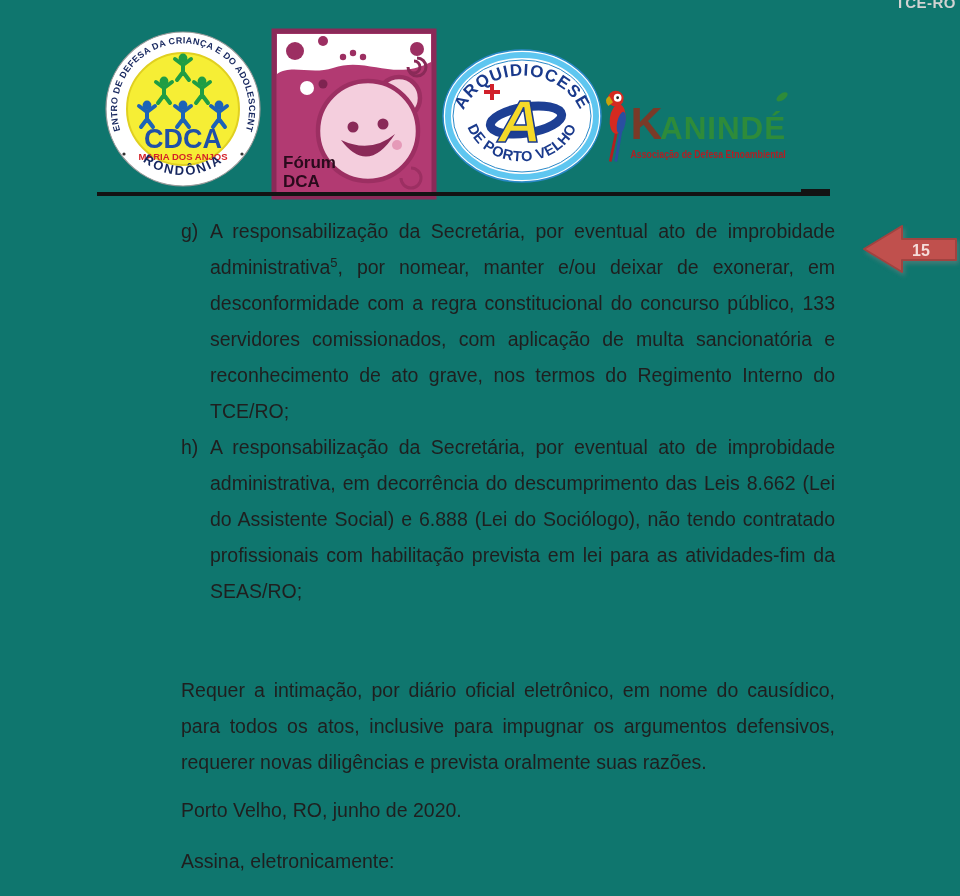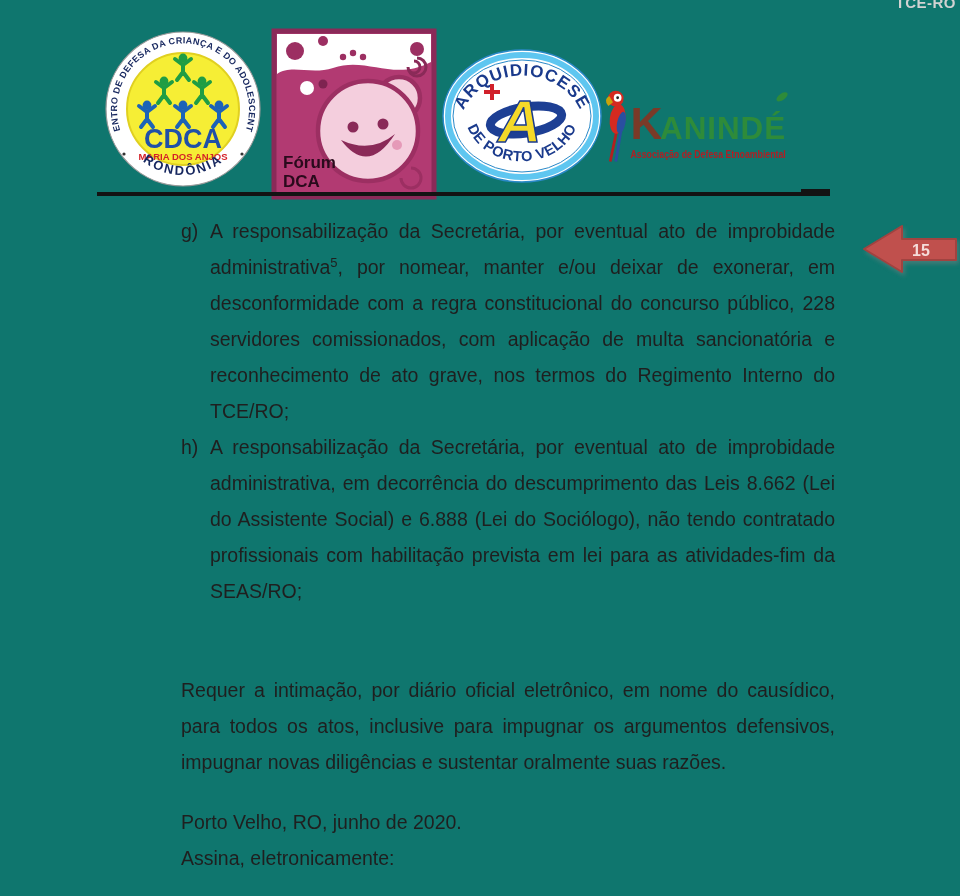--- a/index.html
+++ b/index.html
@@ -49,22 +49,22 @@
   }
   .list-item { display: flex; }
   .list-letter { width: 29px; flex: none; }
   .list-body { flex: 1; text-align: justify; }
   .list-body sup {
     font-size: 13px; line-height: 0;
     position: relative; top: -7px; vertical-align: baseline;
   }
   .para { text-align: justify; }
   .para-requer { margin-top: 63px; }
-  .para-date   { margin-top: 24px; text-align: left; }
-  .para-sign   { text-align: left; }
+  .para-date   { margin-top: 12px; text-align: left; }
+  .para-sign   { margin-top: 15px; text-align: left; }
 
   svg text { font-family: "Liberation Sans", sans-serif; }
 </style>
 </head>
 <body>
 
 <div class="page">
 
   <div class="watermark">TCE-RO</div>
 
@@ -172,27 +172,27 @@
   <svg class="page-marker" width="98" height="54" viewBox="0 0 98 54">
     <polygon points="3,27 41,4 41,17 95,17 95,38 41,38 41,50" fill="#c0504d" stroke="#a04340" stroke-width="2" stroke-linejoin="round"></polygon>
     <text x="60" y="34" text-anchor="middle" font-size="16" font-weight="bold" fill="#f5dcda">15</text>
   </svg>
 
   <div class="content">
 
     <div class="list-item">
       <span class="list-letter">g)</span>
       <div class="list-body">
-        <span>A responsabilização da Secretária, por eventual ato de improbidade administrativa</span><sup>5</sup><span>, por nomear, manter e/ou deixar de exonerar, em desconformidade com a regra constitucional do concurso público, 228 servidores comissionados, com aplicação de multa sancionatória e reconhecimento de ato grave, nos termos do Regimento Interno do TCE/RO;</span>
+        <span>A responsabilização da Secretária, por eventual ato de improbidade administrativa</span><sup>5</sup><span>, por nomear, manter e/ou deixar de exonerar, em desconformidade com a regra constitucional do concurso público, 133 servidores comissionados, com aplicação de multa sancionatória e reconhecimento de ato grave, nos termos do Regimento Interno do TCE/RO;</span>
       </div>
     </div>
 
     <div class="list-item">
       <span class="list-letter">h)</span>
       <div class="list-body">A responsabilização da Secretária, por eventual ato de improbidade administrativa, em decorrência do descumprimento das Leis 8.662 (Lei do Assistente Social) e 6.888 (Lei do Sociólogo), não tendo contratado profissionais com habilitação prevista em lei para as atividades-fim da SEAS/RO;</div>
     </div>
 
-    <p class="para para-requer">Requer a intimação, por diário oficial eletrônico, em nome do causídico, para todos os atos, inclusive para impugnar os argumentos defensivos, impugnar novas diligências e sustentar oralmente suas razões.</p>
+    <p class="para para-requer">Requer a intimação, por diário oficial eletrônico, em nome do causídico, para todos os atos, inclusive para impugnar os argumentos defensivos, requerer novas diligências e prevista oralmente suas razões.</p>
     <p class="para para-date">Porto Velho, RO, junho de 2020.</p>
     <p class="para para-sign">Assina, eletronicamente:</p>
 
   </div>
 </div>
 
 </body></html>

